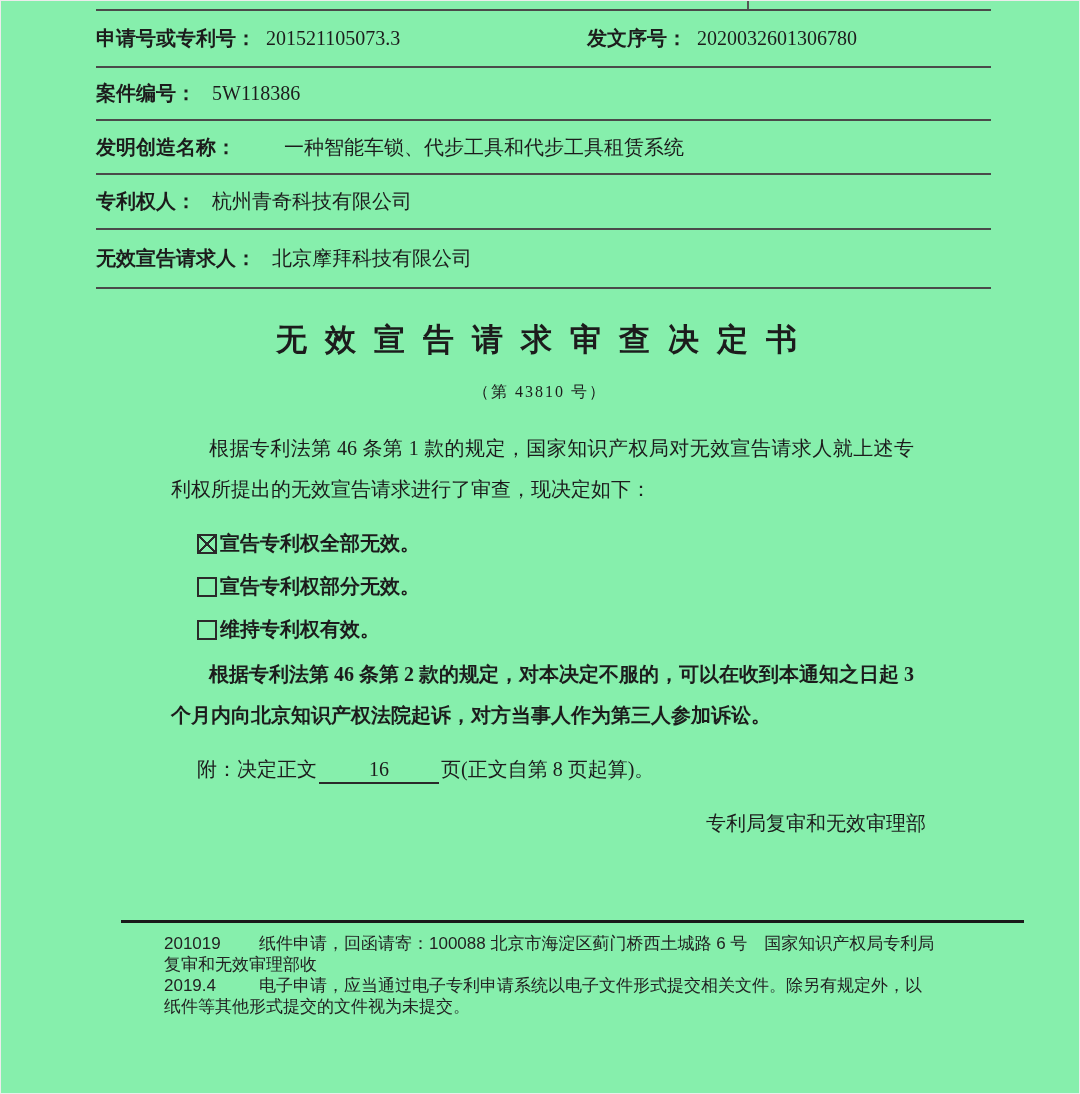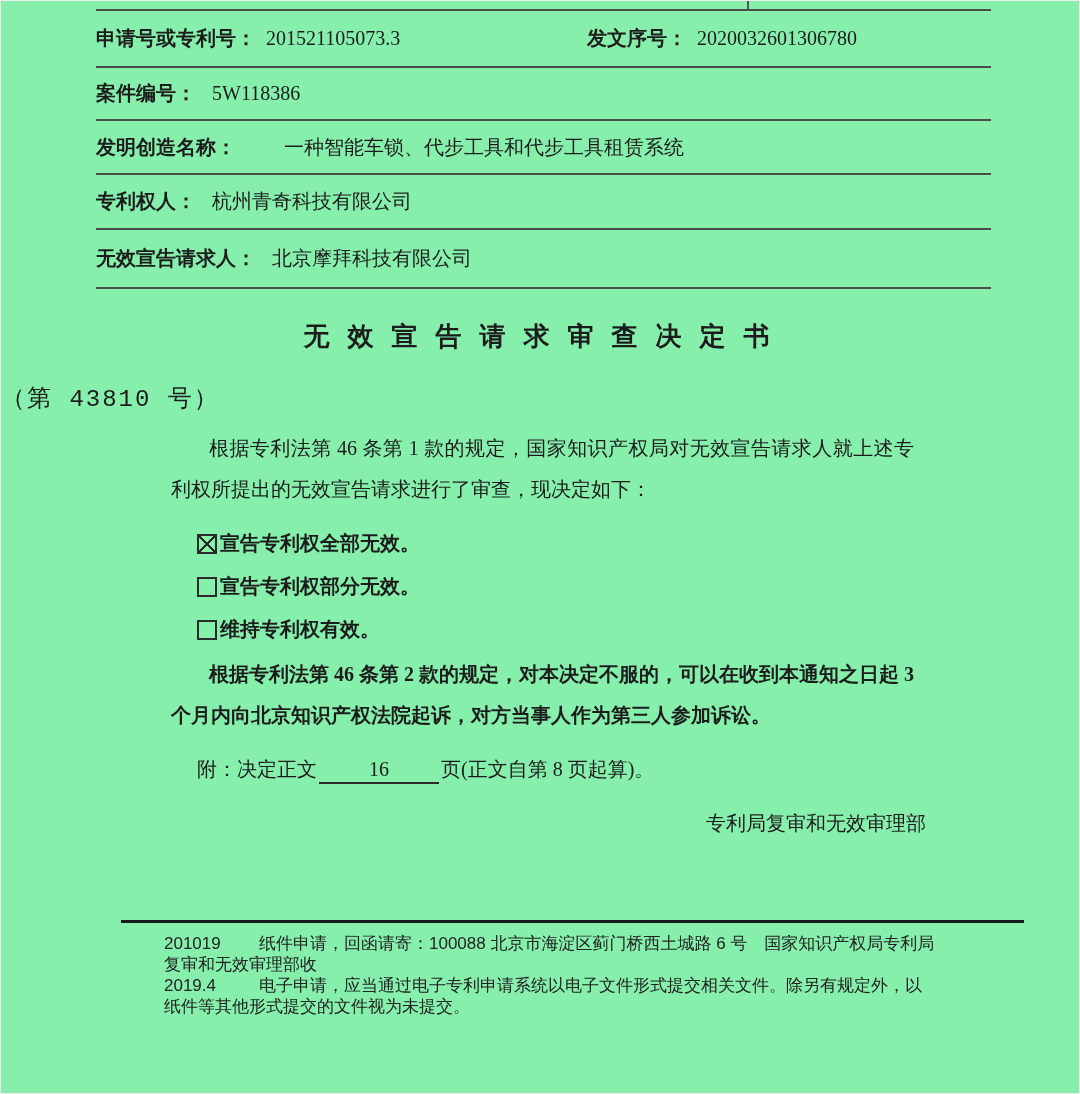--- a/index.html
+++ b/index.html
@@ -25,26 +25,26 @@
   .hr4{height:53px;}
   .hr5{height:57px;}
   .hlabel{font-weight:bold;white-space:nowrap;}
   .hvalue{margin-left:16px;white-space:nowrap;}
   .hvalue.bold{font-weight:normal;margin-left:10px;}
   .pair2{position:absolute;left:491px;top:0;height:100%;display:flex;align-items:center;}
 
   
   .doc-title{
     position:absolute;top:318px;left:0;width:100%;
-    text-align:center;font-size:26px;font-weight:bold;
+    text-align:center;font-size:31px;font-weight:bold;
     letter-spacing:18px;padding-left:11px;box-sizing:border-box;
   }
   .doc-number{
     position:absolute;top:381px;left:0;width:100%;
-    font-size:24px;letter-spacing:2px;font-family:Liberation Mono, monospace;
+    text-align:center;font-size:16px;letter-spacing:2px;
   }
 
   
   .body-text{position:absolute;left:158px;top:415px;width:767px;font-size:20px;line-height:41px;}
   .para{text-indent:38px;text-align:justify;margin:12px;}
   .options{margin:0;padding:0 0 0 38px;list-style:none;font-weight:bold;}
   .option-row{height:43px;display:flex;align-items:center;}
   .checkbox{
     display:inline-block;width:20px;height:20px;
     border:2px solid #2a2a2a;box-sizing:border-box;

